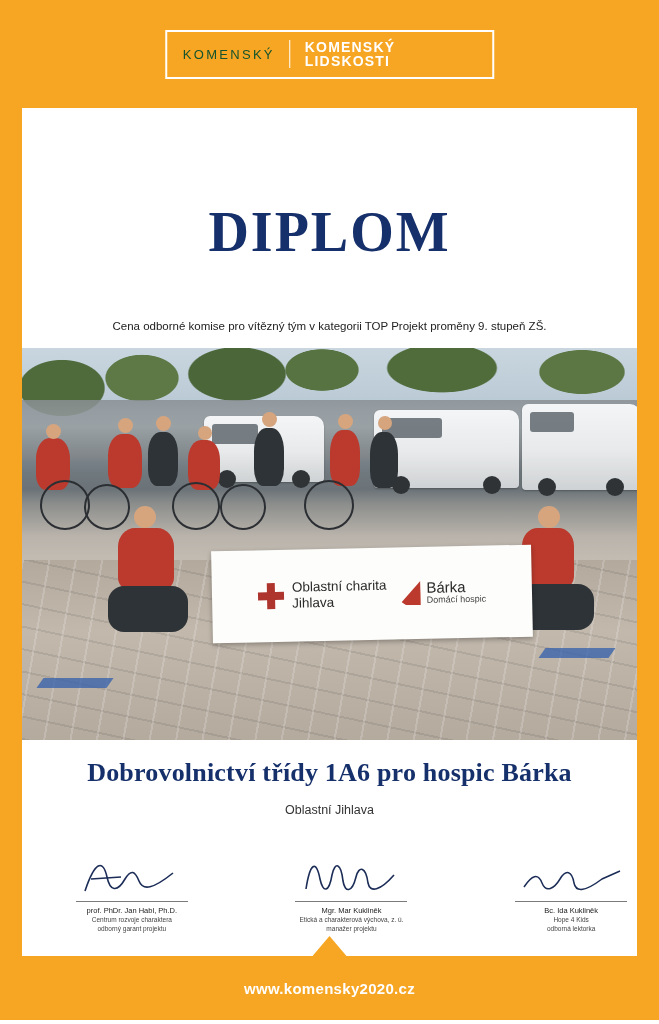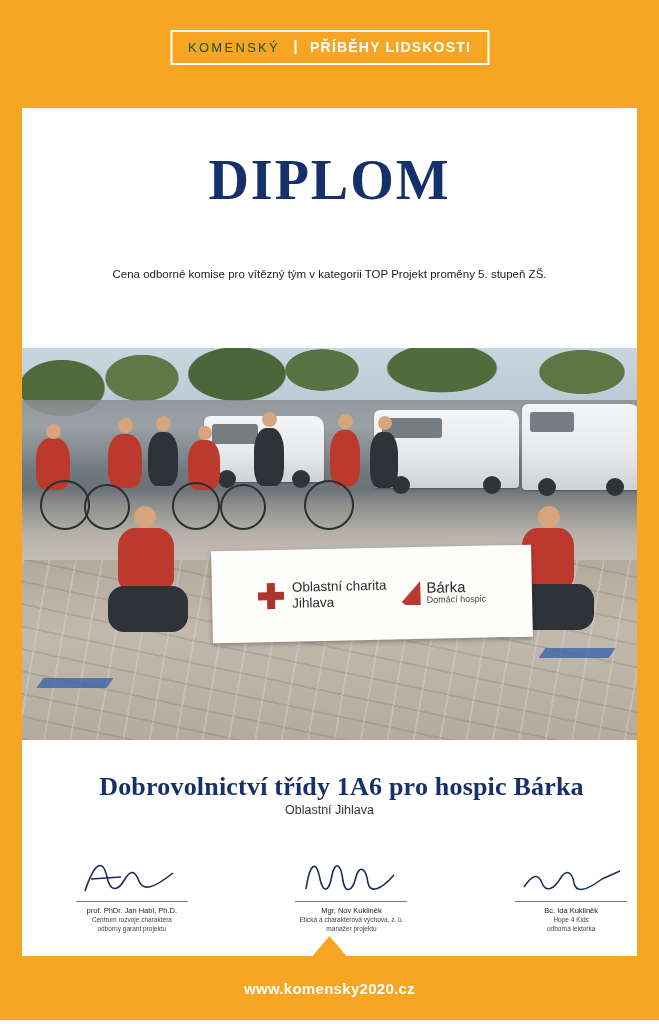--- a/index.html
+++ b/index.html
@@ -91,21 +91,21 @@
     position: absolute;
     left: 22px;
     top: 108px;
     width: 615px;
     height: 852px;
     background: #ffffff;
   }
 
   .title {
     margin: 0;
-    padding-top: 44px;
+    padding-top: 96px;
     text-align: center;
     color: #16306b;
     font-family: "Liberation Serif", serif;
     font-weight: 700;
     font-size: 56px;
     letter-spacing: 2px;
     line-height: 1;
   }
 
   .subtitle {
@@ -271,29 +271,28 @@
   }
   .banner .b-text2 .sm {
     display: block;
     font-size: 9px;
     color: #444;
   }
 
   
   .award-title {
     position: absolute;
-    left: 0; top: 664px;
+    left: 0; top: 650px;
     width: 615px;
     text-align: center;
     color: #16306b;
     font-family: "Liberation Serif", serif;
     font-weight: 700;
     font-size: 26px;
     letter-spacing: .2px;
-    margin-left: 12px;
   }
   .school {
     position: absolute;
     left: 0; top: 695px;
     width: 615px;
     text-align: center;
     color: #333333;
     font-size: 12.5px;
   }
 
@@ -363,34 +362,34 @@
 </style>
 </head>
 <body>
 
 <div class="page">
 
   <div class="header-band">
     <div class="logo-box">
       <span class="logo-left">KOMENSKÝ</span>
       <span class="logo-divider"></span>
-      <span class="logo-right">PŘÍBĚHY LIDSKOSTI</span>
+      <span class="logo-right">KOMENSKÝ LIDSKOSTI</span>
     </div>
   </div>
 
   <div class="rail rail-left"></div>
   <div class="rail rail-right"></div>
 
   <div class="body-area">
 
     <h1 class="title">DIPLOM</h1>
 
     <p class="subtitle">
       <br>
-      <span>Cena odborné komise pro vítězný tým v kategorii TOP Projekt proměny 5. stupeň ZŠ.</span>
+      <span>Cena odborné komise pro vítězný tým v kategorii TOP Projekt proměny 9. stupeň ZŠ.</span>
     </p>
 
     <div class="photo-wrap">
       <div class="photo">
         <div class="trees"></div>
         <div class="building"></div>
 
         <div class="van van1">
           <div class="win"></div>
           <div class="wheel" style="left:14px"></div>
@@ -483,21 +482,21 @@
         <div class="role">odborný garant projektu</div>
       </div>
 
       <div class="sig">
         <div class="scribble">
           <svg width="110" height="46" viewBox="0 0 110 46">
             <path d="M10 36 C14 10, 20 6, 24 26 C27 40, 33 40, 36 22 C39 8, 45 10, 47 28 C49 40, 56 40, 60 24 C63 12, 70 14, 72 30 C74 40, 84 38, 98 22" fill="none" stroke="#1b2c57" stroke-width="1.6"></path>
           </svg>
         </div>
         <div class="line"></div>
-        <div class="name">Mgr. Nov Kukliněk</div>
+        <div class="name">Mgr. Mar Kukliněk</div>
         <div class="role">Etická a charakterová výchova, z. ú.</div>
         <div class="role">manažer projektu</div>
       </div>
 
       <div class="sig">
         <div class="scribble">
           <svg width="110" height="46" viewBox="0 0 110 46">
             <path d="M8 34 C16 22, 22 20, 26 30 C30 40, 38 36, 44 26 C50 16, 56 18, 58 30 C60 40, 70 38, 86 26 L104 18" fill="none" stroke="#1b2c57" stroke-width="1.5"></path>
           </svg>
         </div>

